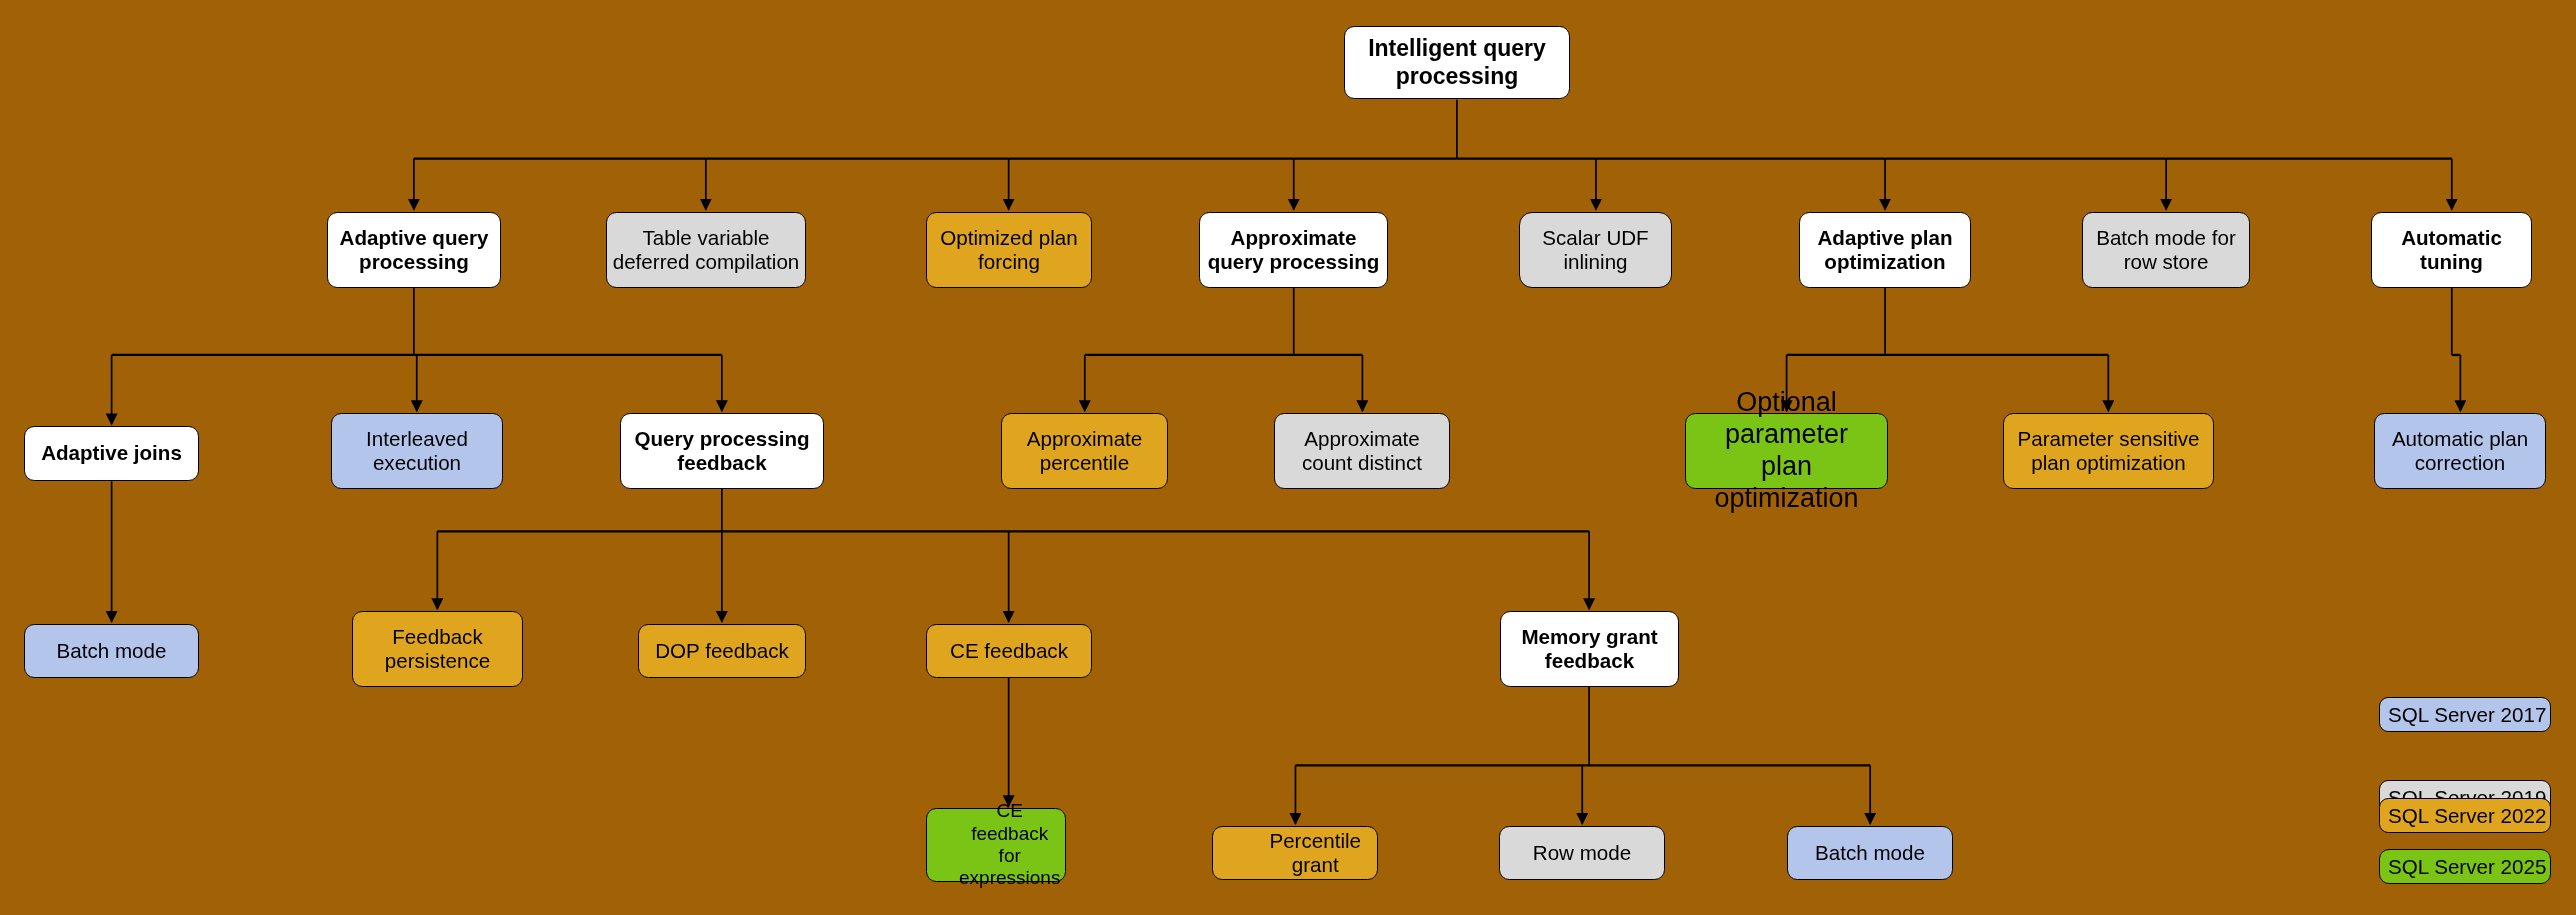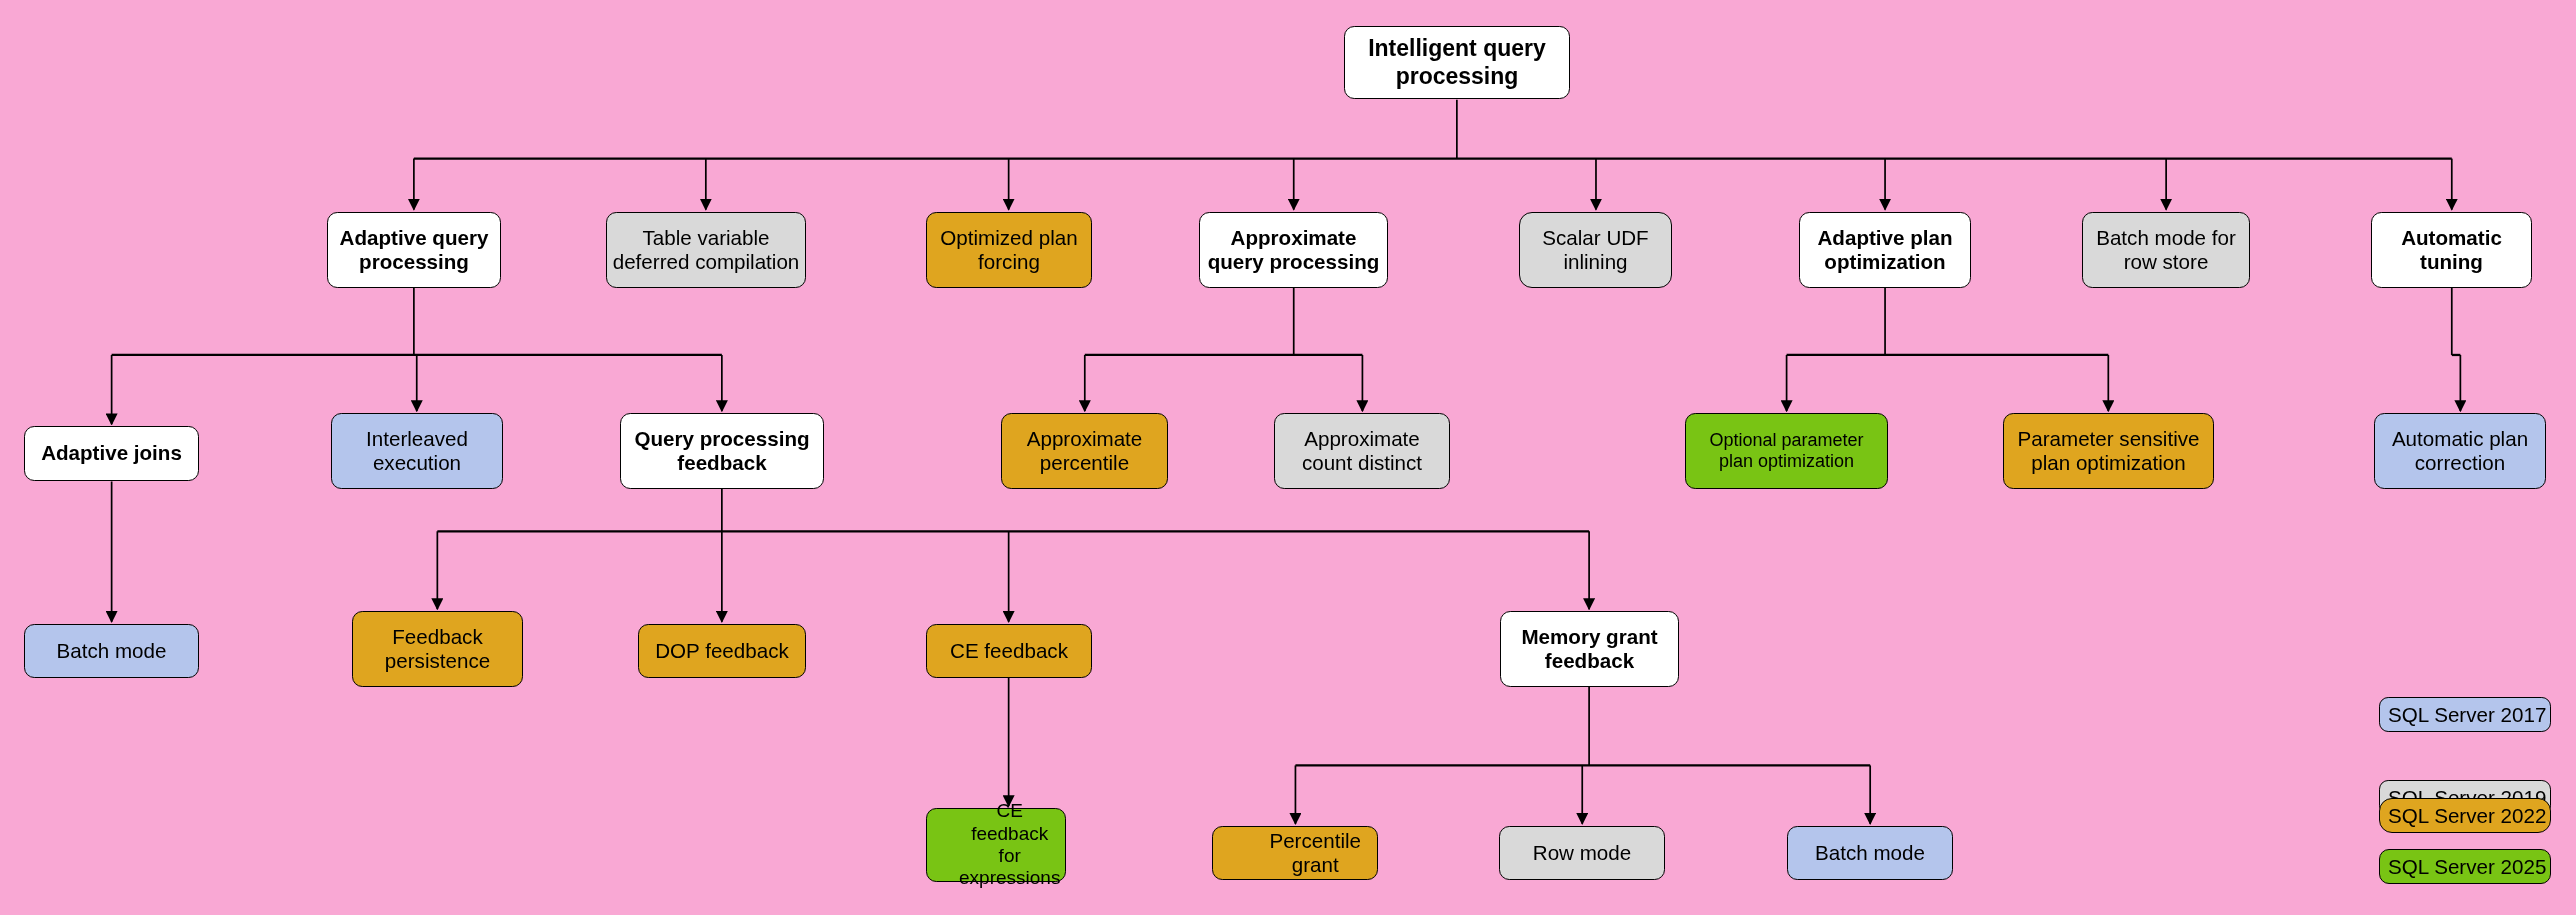--- a/index.html
+++ b/index.html
@@ -1,17 +1,17 @@
 <!DOCTYPE html>
 <html style="font-size:9.2px"><head>
 <meta charset="utf-8">
 <style>
   html,body{margin:0;padding:0;background:#ffffff;}
   body{width:2576px;height:916px;overflow:hidden;font-family:"Liberation Sans",sans-serif;}
-  #stage{position:relative;width:2576px;height:916px;background:#f9a8d4;}
+  #stage{position:relative;width:2576px;height:916px;background:#a16207;}
   svg.edges{position:absolute;left:0;top:0;width:2576px;height:916px;pointer-events:none;}
   .node{position:absolute;box-sizing:border-box;border:1.7px solid #000;border-radius:10.3px;
         display:flex;align-items:center;justify-content:center;text-align:center;
         color:#000;line-height:1.18;padding:2.3px 4.6px;background:#ffffff;}
   .node .lbl{display:block;white-space:pre-line;}
   .bold .lbl{font-weight:bold;}
   .legend-item{position:absolute;box-sizing:border-box;border:1.7px solid #000;border-radius:9.2px;
         display:flex;align-items:center;justify-content:flex-start;padding-left:8px;
         font-size:20.6px;color:#000;background:#fff;}
 </style>
@@ -116,21 +116,21 @@
 feedback</span>
       </div>
       <div class="node" style="left: 1001px; top: 413px; width: 167px; height: 76px; font-size: 20.6px; background: rgb(223, 165, 31);">
         <span class="lbl">Approximate
 percentile</span>
       </div>
       <div class="node" style="left: 1274px; top: 413px; width: 176px; height: 76px; font-size: 20.6px; background: rgb(217, 217, 217);">
         <span class="lbl">Approximate
 count distinct</span>
       </div>
-      <div class="node" style="left: 1685px; top: 413px; width: 203px; height: 76px; font-size: 18px; background: rgb(121, 196, 20);">
+      <div class="node" style="left: 1685px; top: 413px; width: 203px; height: 76px; font-size: 27px; background: rgb(121, 196, 20);">
         <span class="lbl">Optional parameter
 plan optimization</span>
       </div>
       <div class="node" style="left: 2003px; top: 413px; width: 211px; height: 76px; font-size: 20.6px; background: rgb(223, 165, 31);">
         <span class="lbl">Parameter sensitive
 plan optimization</span>
       </div>
       <div class="node" style="left: 2374px; top: 413px; width: 172px; height: 76px; font-size: 20.6px; background: rgb(180, 197, 236);">
         <span class="lbl">Automatic plan
 correction</span>
@@ -166,21 +166,21 @@
         <span class="lbl">Batch mode</span>
       </div>
     </div>
   <div id="legend-layer">
       <div class="legend-item" style="left: 2379px; top: 697px; width: 172px; height: 35px; background: rgb(180, 197, 236);">
         <span>SQL Server 2017</span>
       </div>
       <div class="legend-item" style="left: 2379px; top: 780px; width: 172px; height: 35px; background: rgb(217, 217, 217);">
         <span>SQL Server 2019</span>
       </div>
-      <div class="legend-item" style="left: 2379px; top: 798px; width: 172px; height: 35px; background: rgb(223, 165, 31); border-radius: 13px;">
+      <div class="legend-item" style="left: 2379px; top: 798px; width: 172px; height: 35px; background: rgb(223, 165, 31);">
         <span>SQL Server 2022</span>
       </div>
       <div class="legend-item" style="left: 2379px; top: 849px; width: 172px; height: 35px; background: rgb(121, 196, 20); border-radius: 10px;">
         <span>SQL Server 2025</span>
       </div>
     </div>
 </div>
 
 
 </body></html>

